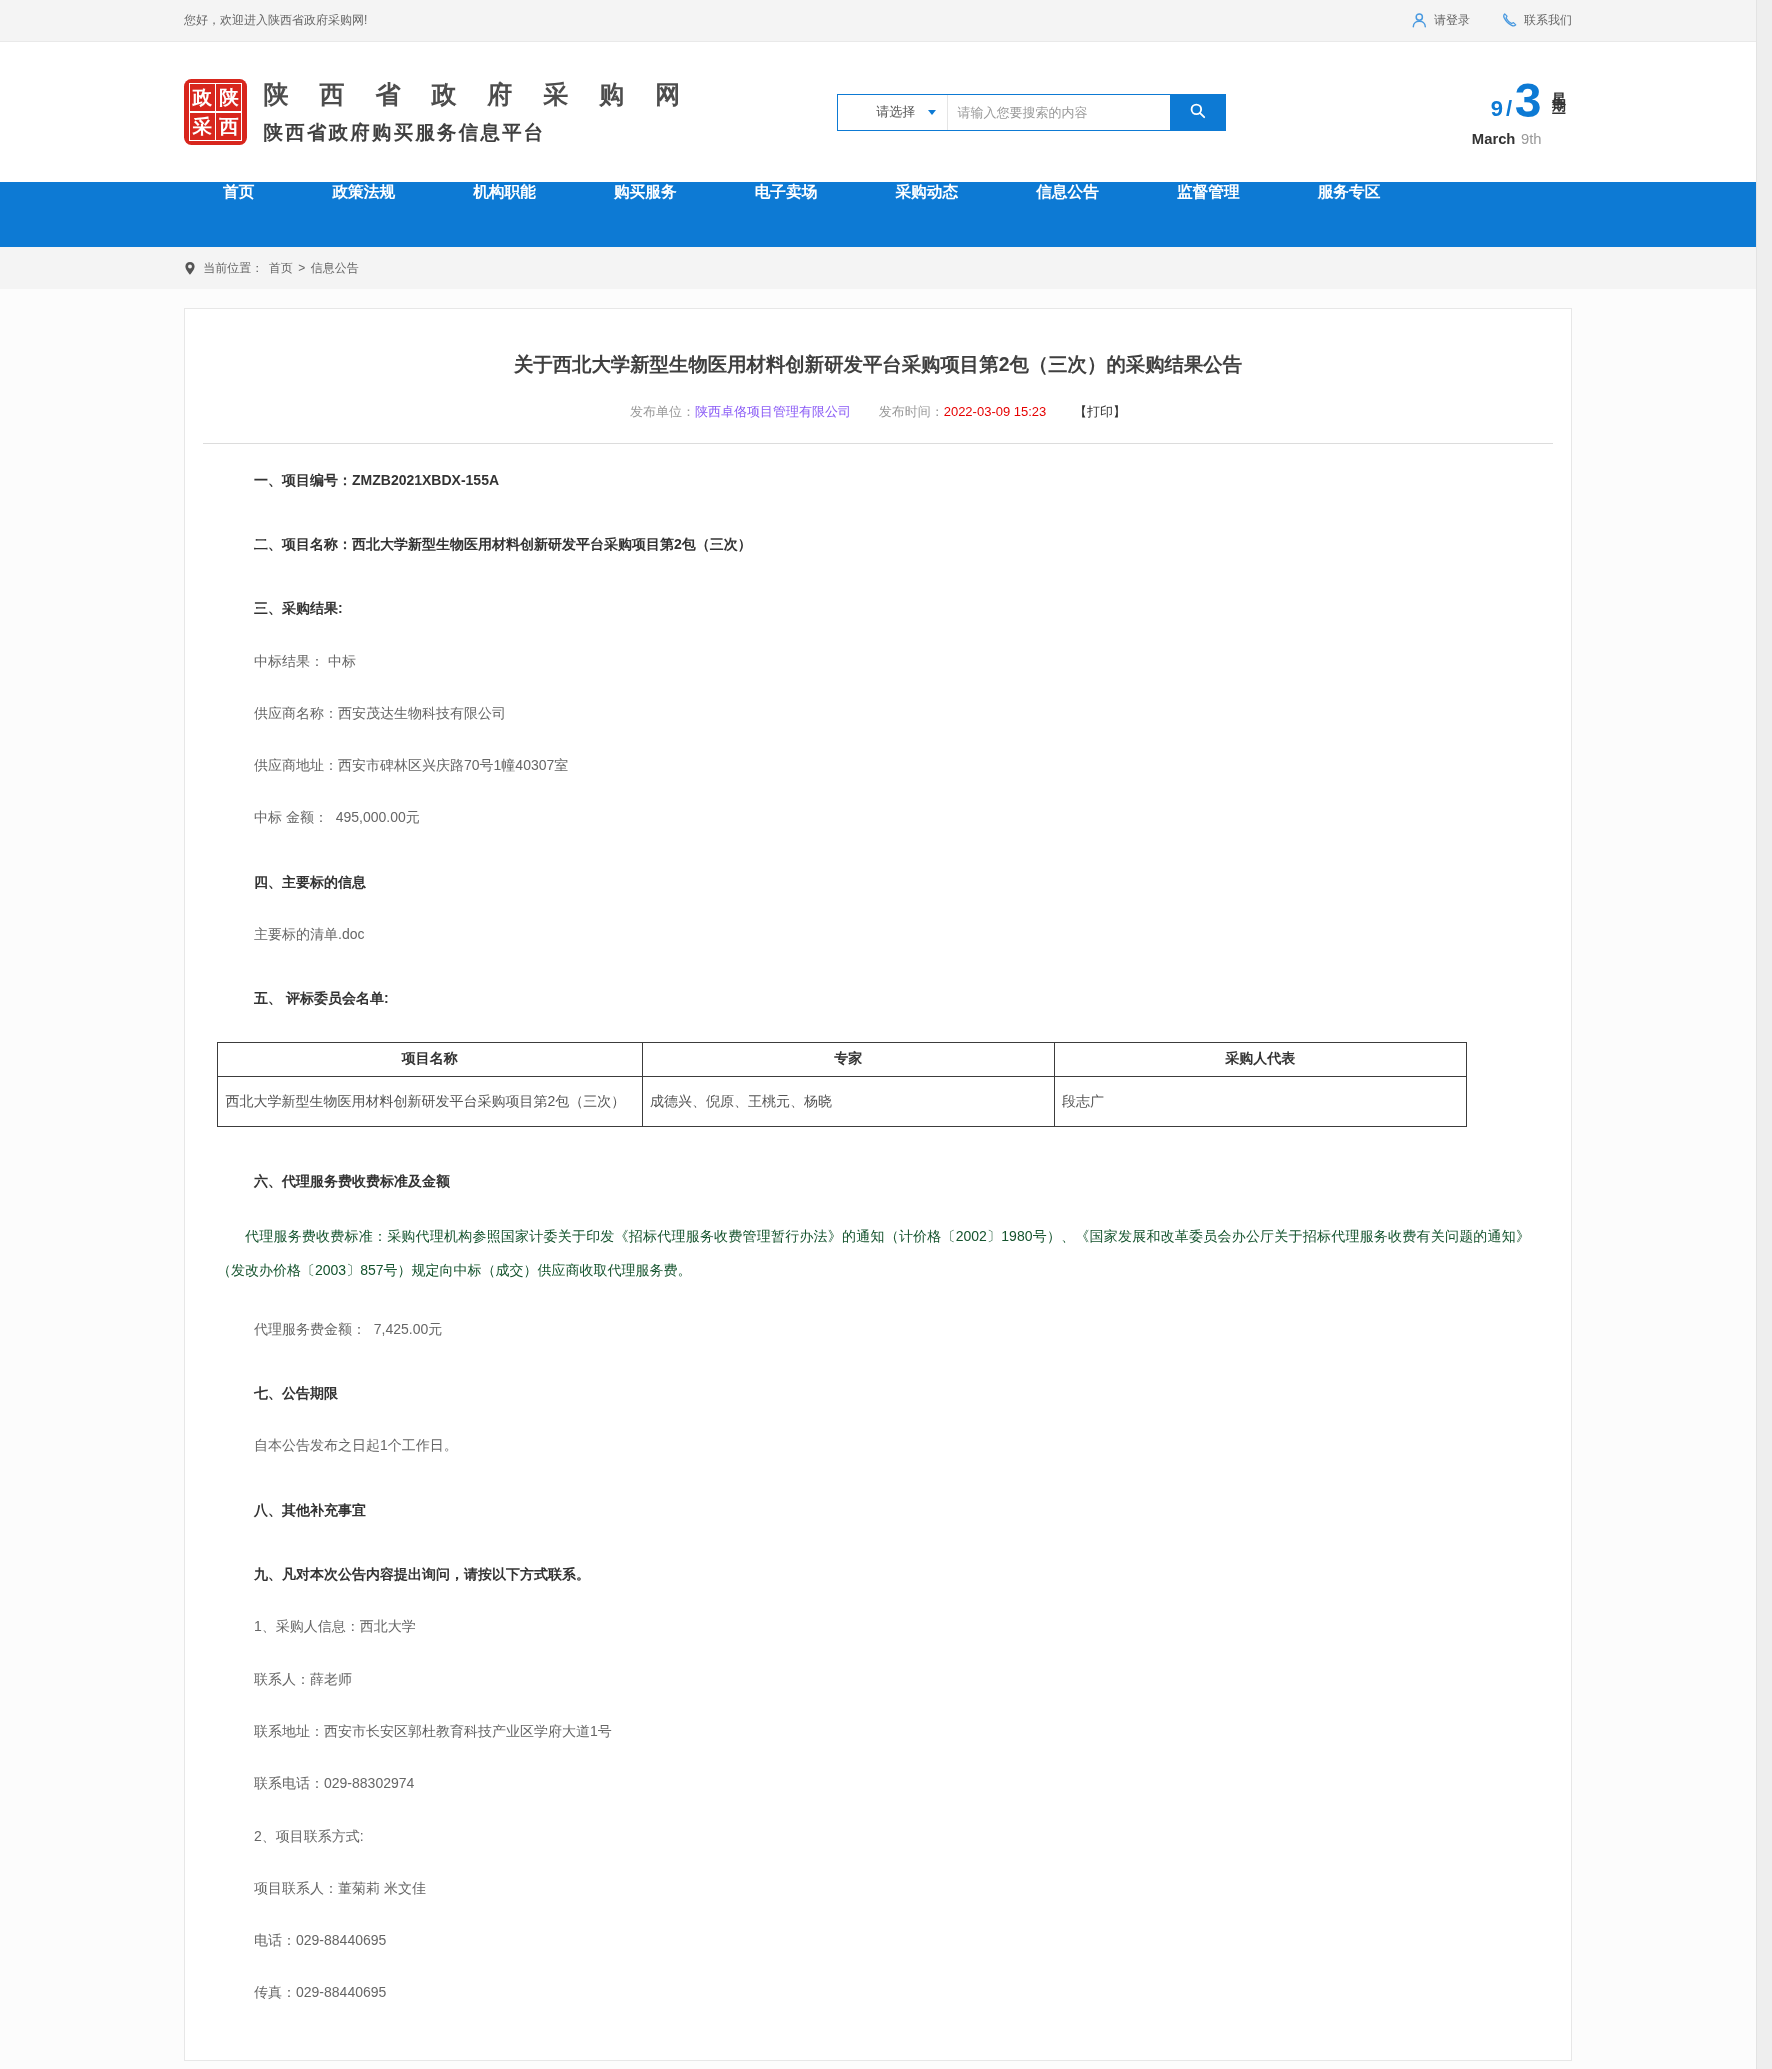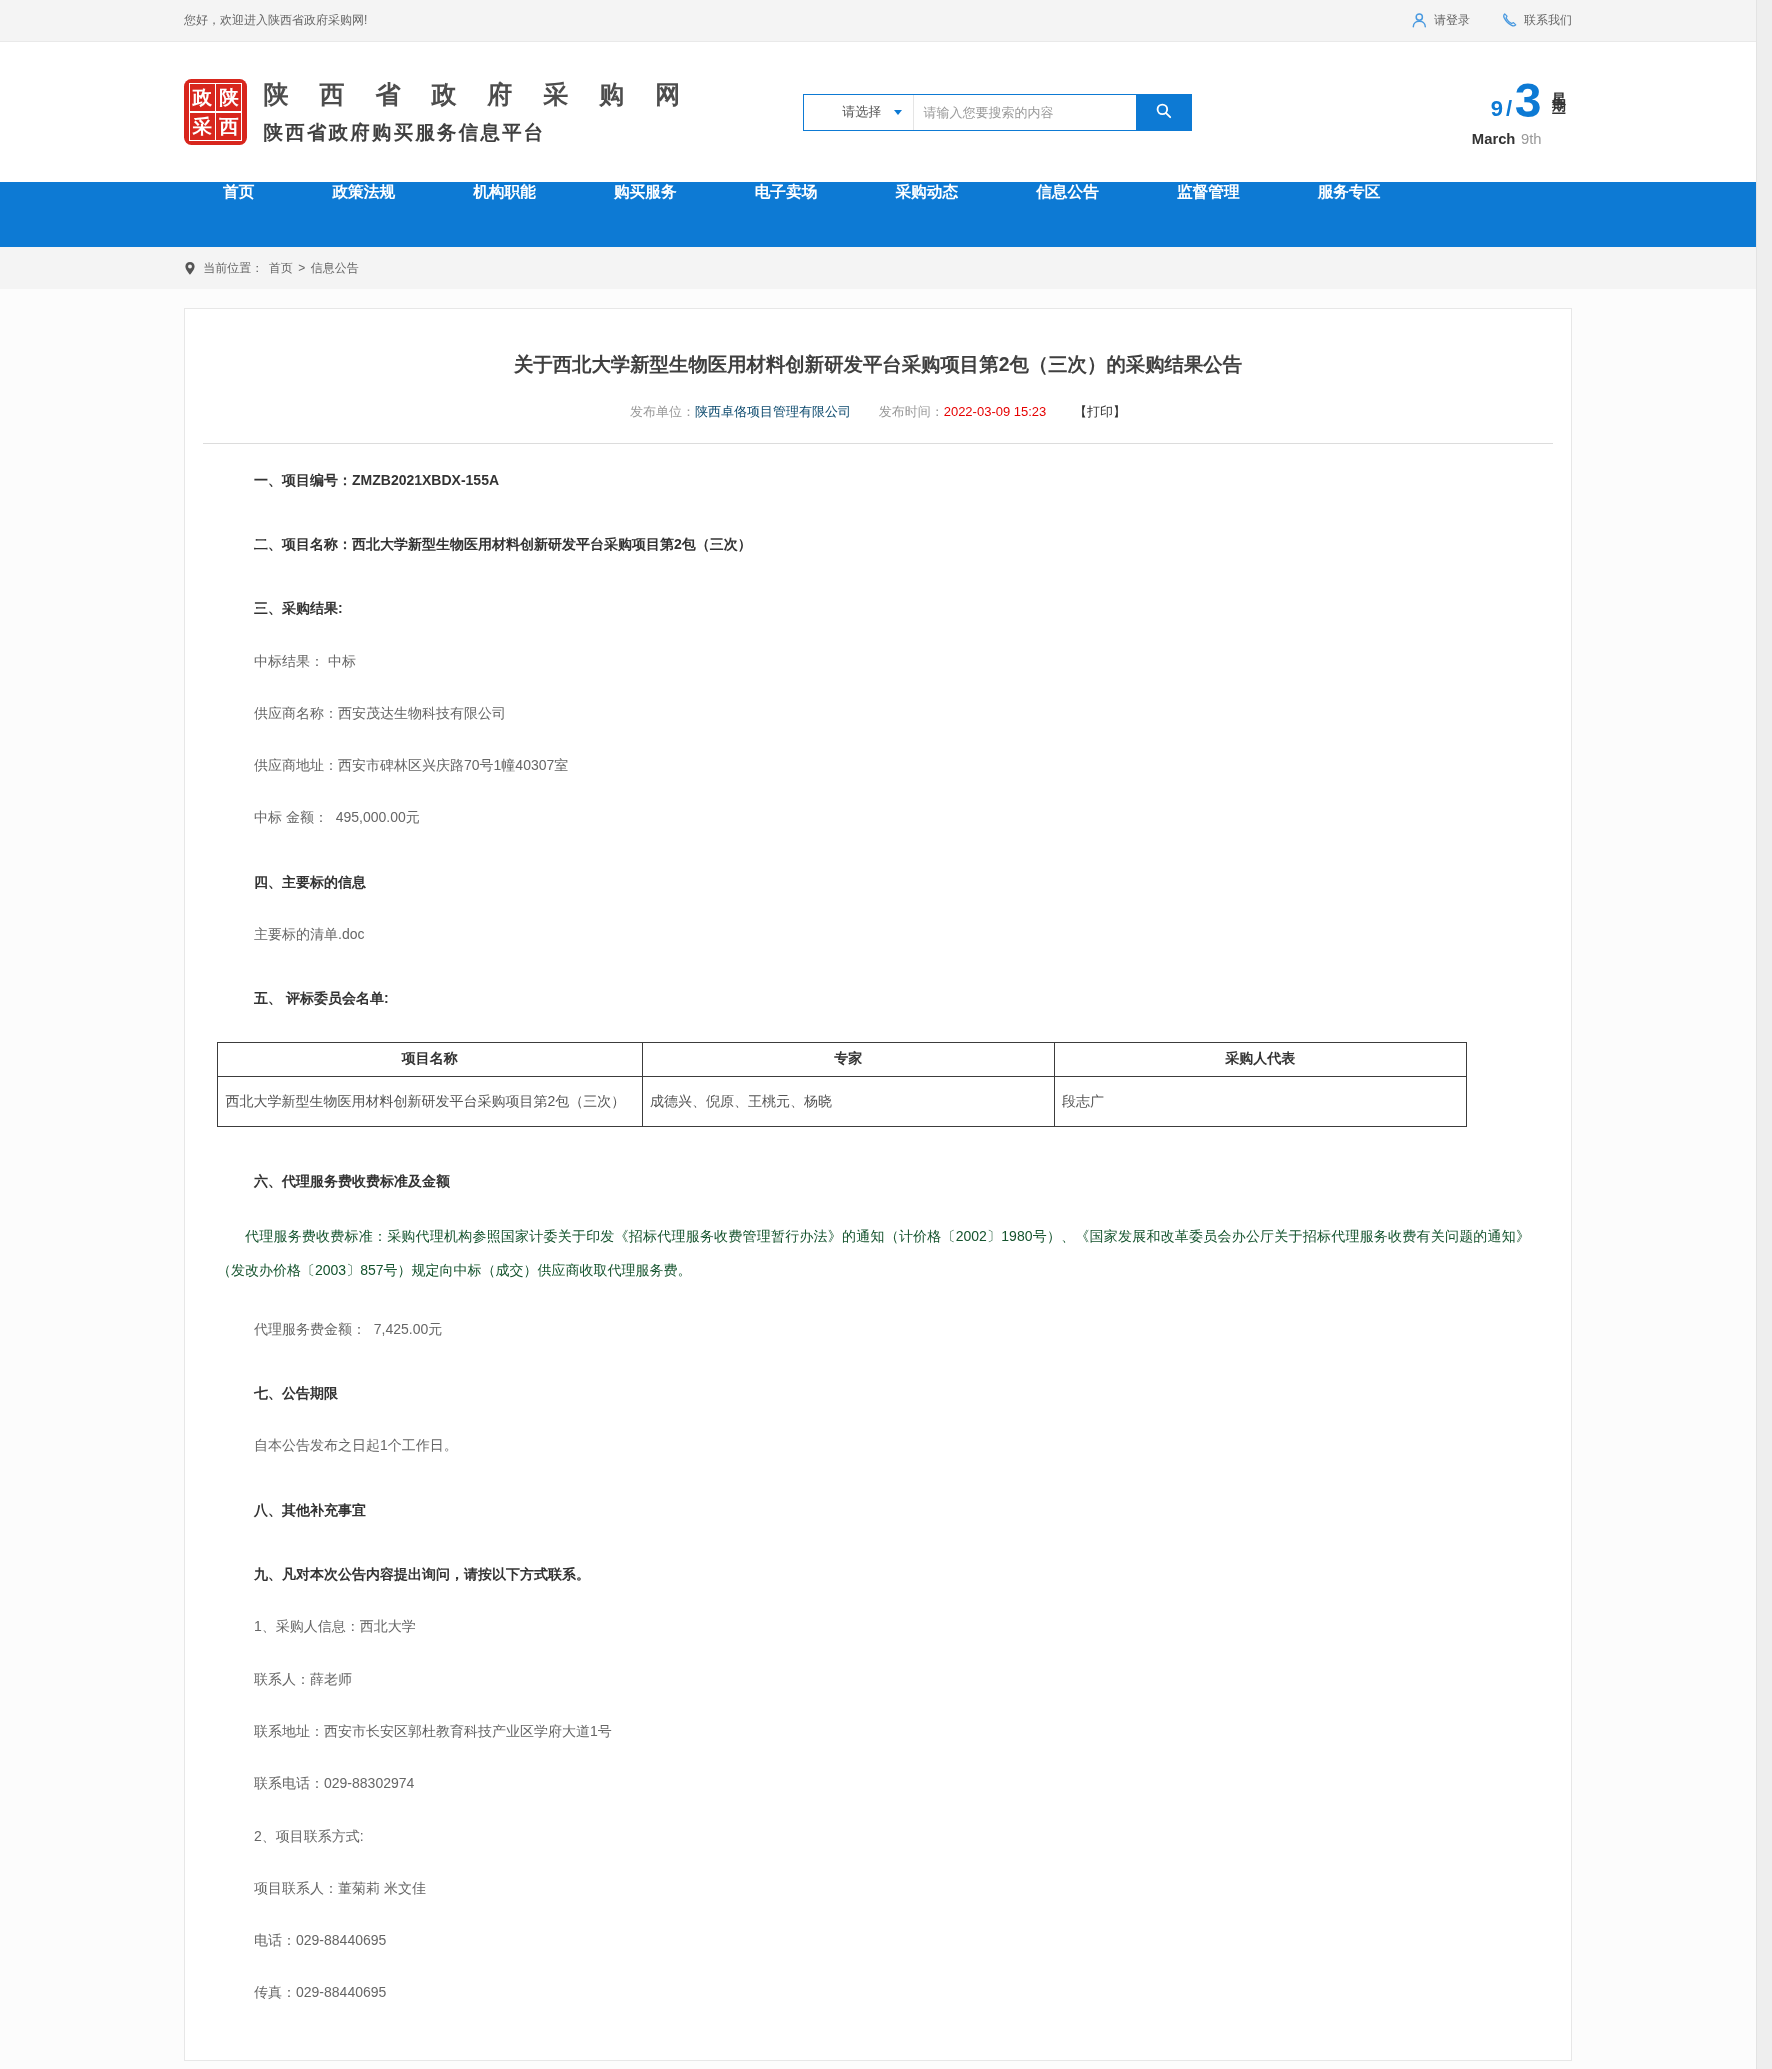--- a/index.html
+++ b/index.html
@@ -3,21 +3,21 @@
 <meta charset="utf-8">
 <style>
   * { box-sizing: border-box; margin: 0; padding: 0; }
   html,body { background:#fff; }
   body {
     width: 1772px; min-height: 2069px; position: relative;
     font-family: "Liberation Sans", "DejaVu Sans", sans-serif;
     color:#333; overflow-x: hidden;
   }
   .page { width: 1756px; }
-  .shell { width: 1388px; margin: 0 auto; position: relative; }
+  .shell { width: 1388px; margin: 0 auto; position: relative; gap: 34px; }
 
   
   .scroll-track { position: absolute; top:0; right:0; width:15.7px; height:100%; background:#eeeeee; border-left:0.9px solid #e3e3e3; z-index:50; }
 
   
   .topbar { background:#f4f4f4; border-bottom:0.9px solid #e9e9e9; height:42px; }
   .topbar .shell { display:flex; align-items:center; justify-content:space-between; height:100%; }
   .topbar-left { font-size:12px; color:#666; }
   .topbar-right { display:flex; align-items:flex-start; gap:31px; }
   .topbar-link { display:flex; align-items:center; gap:6.5px; font-size:12px; color:#666; cursor:pointer; }
@@ -59,21 +59,21 @@
   .crumb-bar { background:#f4f4f4; height:42px; }
   .crumb-bar .shell { display:flex; align-items:center; height:100%; gap:5.5px; font-size:12px; color:#666; }
   .crumb-bar svg { display:block; margin-right:1.8px; }
   .crumb-home, .crumb-cur { cursor:pointer; }
 
   
   .main { background:#fcfcfc; padding:18.5px 0 46px; }
   .panel { background:#fff; border:0.9px solid #e7e7e7; padding:41px 69px 57px; min-height:1532px; }
   .art-title { text-align:center; font-size:19.4px; font-weight:bold; color:#404040; line-height:1.5; }
   .art-meta { margin-top:24px; text-align:center; font-size:13px; color:#999; }
-  .art-meta .m-pub { color:#0c4a6e; margin-right:24px; }
+  .art-meta .m-pub { color:#8b5cf6; margin-right:24px; }
   .art-meta .m-time { color:#e60000; margin-right:24px; }
   .art-meta .m-print { color:#333; cursor:pointer; }
   .art-sep { border:none; border-top:0.9px solid #dcdcdc; margin:22px -51px 0; }
 
   .article { margin-top:26px; }
   .art-h { font-size:14px; font-weight:bold; color:#333; margin-top:44px; white-space:pre-wrap; line-height:1.45; }
   .art-p { font-size:14px; color:#666; margin-top:32px; white-space:pre-wrap; line-height:1.45; }
   .art-pwide { font-size:14px; color:#14532d; margin:28px -28px 0 -37px; text-indent:2em; line-height:34px; text-align:justify; white-space:normal; }
   .article > :first-child { margin-top:0; }
 

